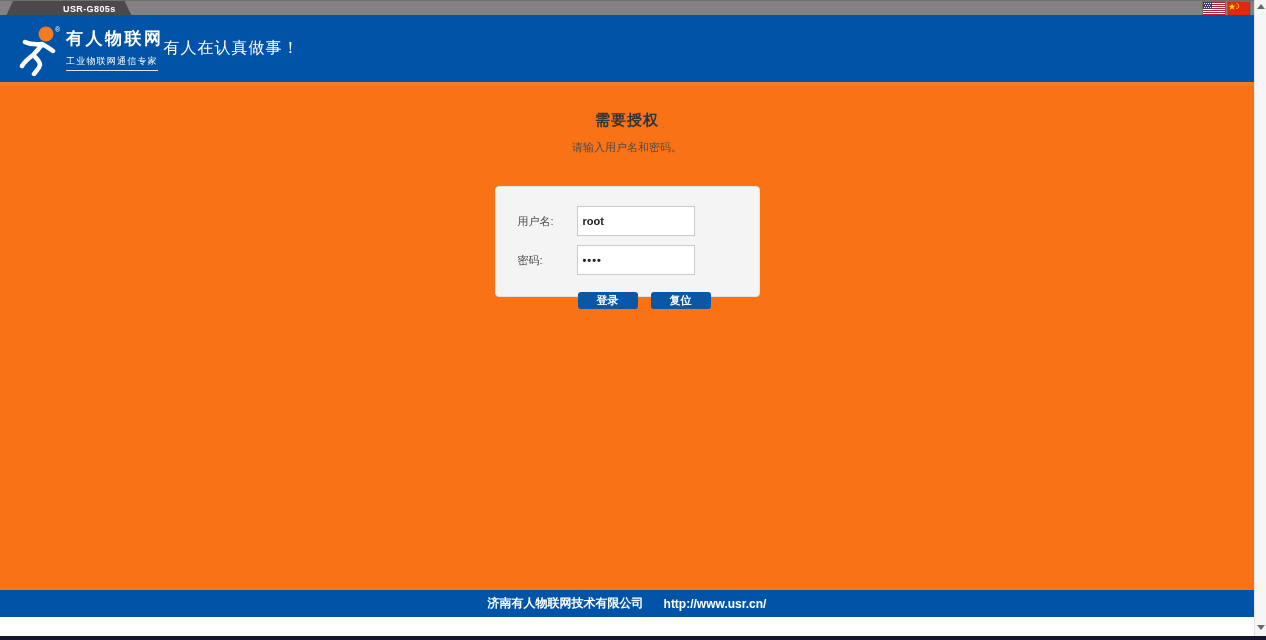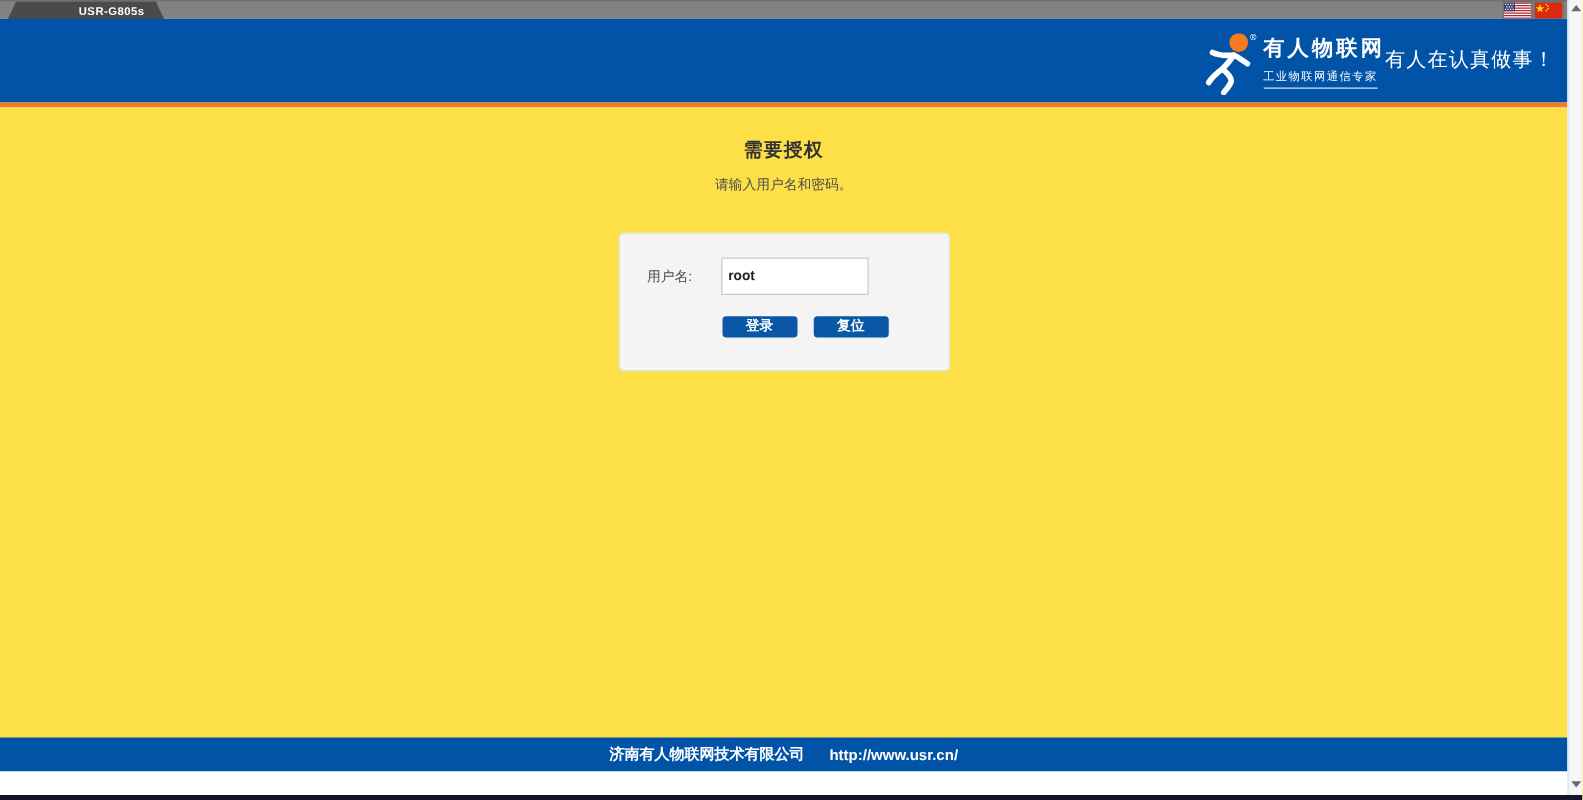--- a/index.html
+++ b/index.html
@@ -21,38 +21,38 @@
   }
   .tab span { font-size: 9px; font-weight: bold; letter-spacing: .4px; padding-left: 41px; }
   .flags { position: absolute; right: 4px; top: 1px; display: flex; gap: 3px; }
   .flag { display: block; width: 22px; height: 13px; box-shadow: 0 0 0 1px rgba(0,0,0,.15); cursor: pointer; }
   .flag svg { display: block; }
 
   
   .header {
     position: absolute; left: 0; top: 15px; width: 1254px; height: 67px;
     background: #0053a6; color: #fff;
-    display: flex; align-items: center; justify-content: flex-end;
+    display: flex; align-items: center; justify-content: flex-start;
   }
   .brand { display: flex; align-items: center; margin-left: 16px; cursor: pointer; }
   .logo { width: 46px; height: 52px; display: block; margin-top: 2px; }
   .brand-text { margin-left: 4px; }
   .brand-name { font-size: 17px; font-weight: bold; letter-spacing: 2.5px; }
   .brand-tagline {
     margin-top: 5px; font-size: 9px; letter-spacing: 1.2px;
     border-bottom: 1px solid rgba(255,255,255,.85); padding-bottom: 2px; display: inline-block;
   }
   .slogan { font-size: 16px; letter-spacing: 1px; margin-right: 10px; }
 
   .orange-line { position: absolute; left: 0; top: 82px; width: 1254px; height: 4px; background: #f47b1f; }
 
   
   .content {
     position: absolute; left: 0; top: 86px; width: 1254px; height: 523px;
-    background: #fde047;
+    background: #f97316;
     display: flex; flex-direction: column; align-items: center;
   }
   .page-title { margin-top: 25px; font-size: 15px; font-weight: bold; color: #333; letter-spacing: 1px; }
   .page-subtitle { margin-top: 10px; font-size: 11px; color: #4d4d4d; }
 
   .login-card {
     margin-top: 31px; width: 265px; height: 111px;
     background: #f4f4f4; border: 1px solid #e2e2e2; border-radius: 4px;
     padding: 19px 0 0 22px;
   }
@@ -167,20 +167,24 @@
 
   <div class="content">
     <div class="page-title">需要授权</div>
     <div class="page-subtitle">请输入用户名和密码。</div>
 
     <div class="login-card">
       <div class="form-row">
         <label>用户名:</label>
         <input class="text-input" type="text" value="root" style="">
       </div>
+      <div class="form-row">
+        <label>密码:</label>
+        <input class="text-input password" type="text" value="••••" style="">
+      </div>
       <div class="button-row">
         <button class="btn">登录</button>
         <button class="btn">复位</button>
       </div>
     </div>
   </div>
 
   <div class="footer">
     <span>济南有人物联网技术有限公司</span>
     <span class="url">http://www.usr.cn/</span>

